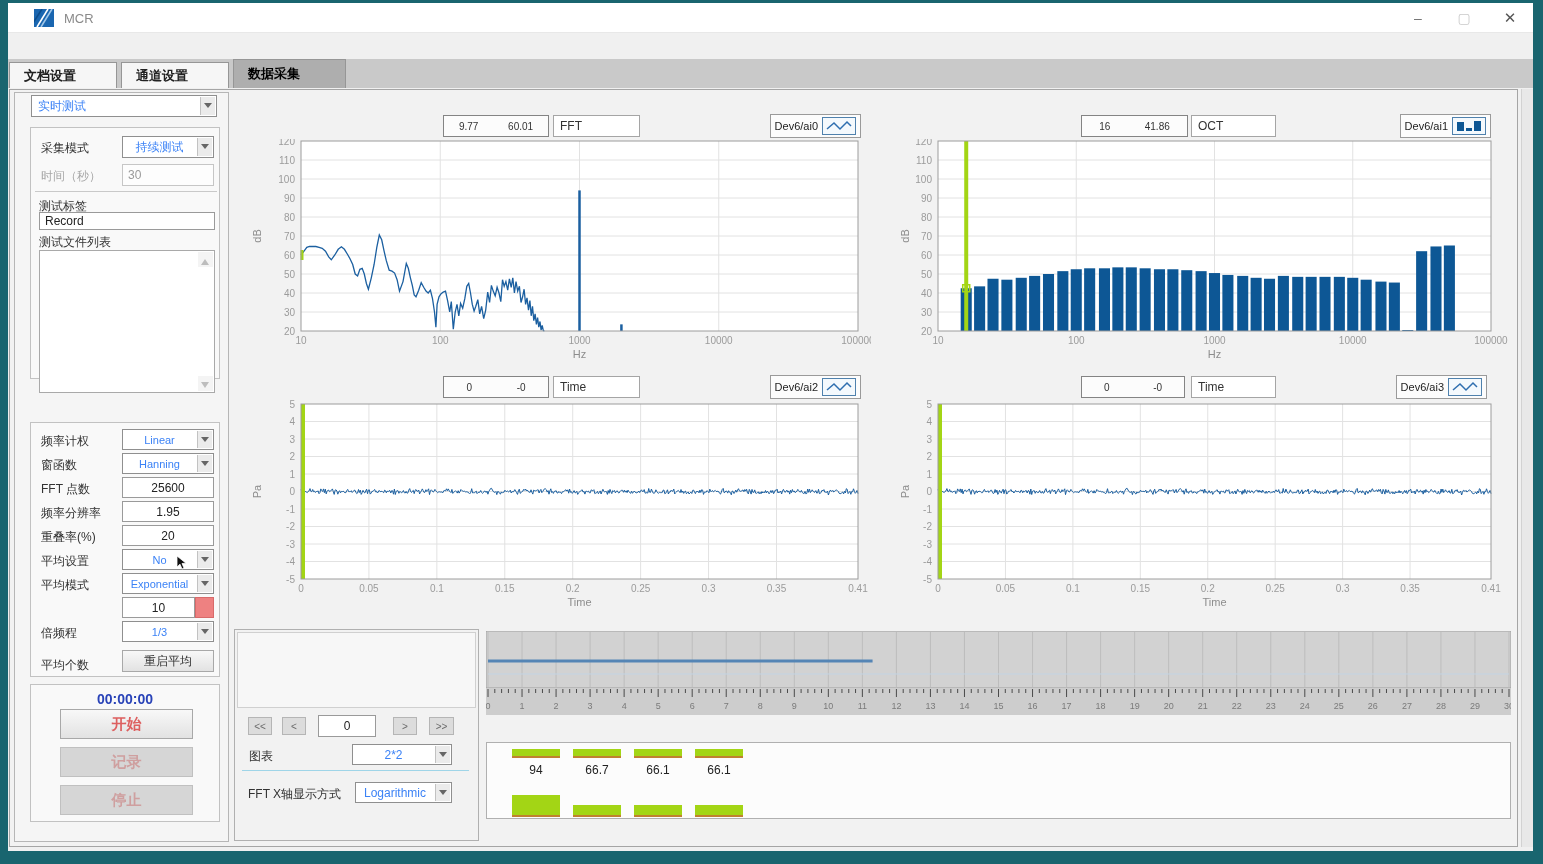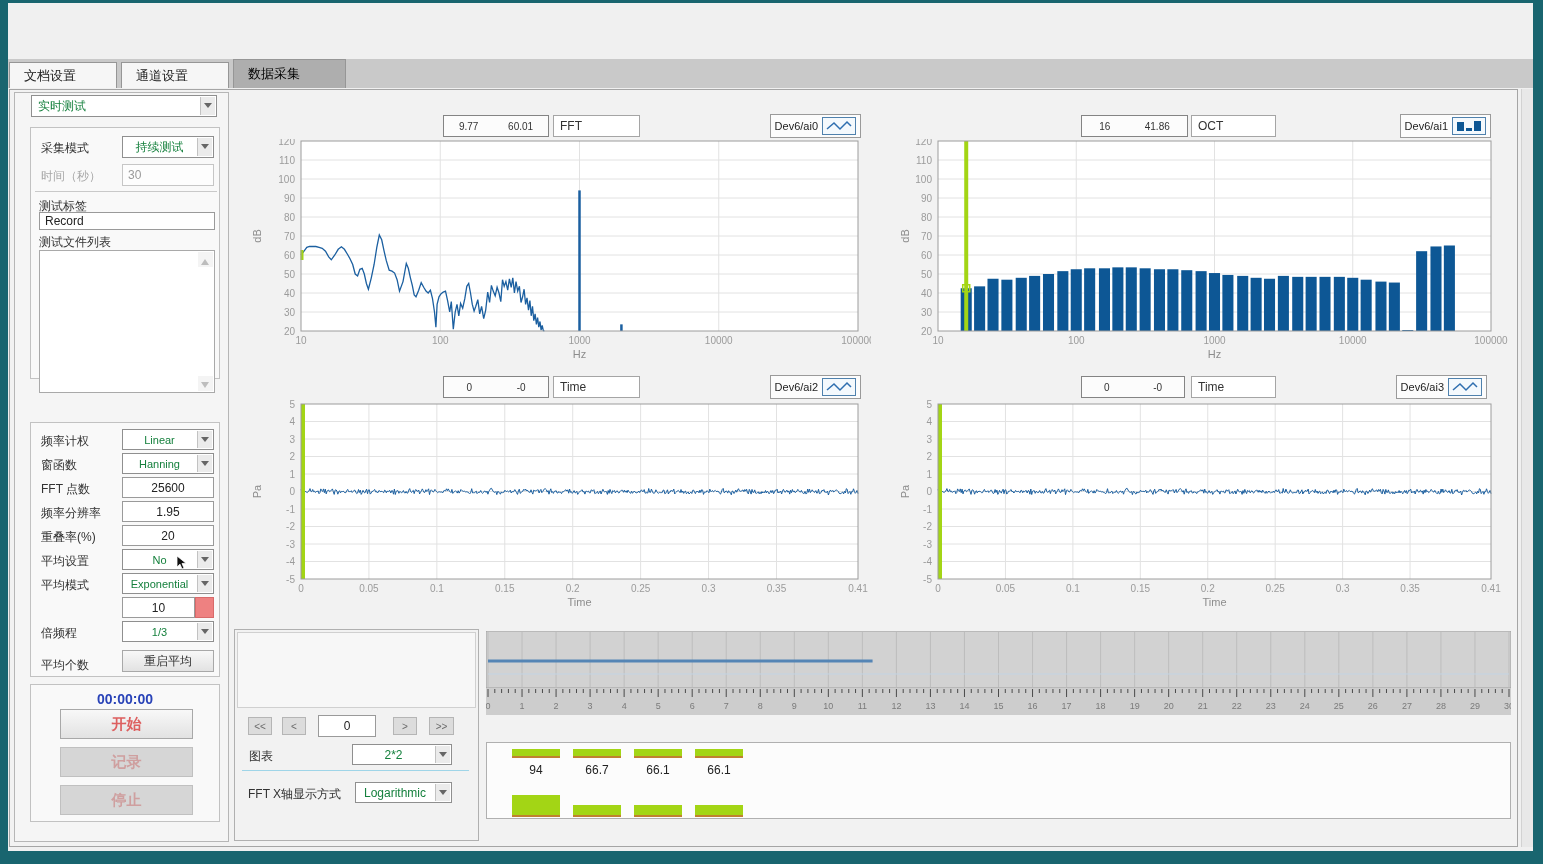--- a/index.html
+++ b/index.html
@@ -13,31 +13,31 @@
   .winbtn{position:absolute;top:0;width:46px;height:30px;text-align:center;line-height:30px;font-size:14px;}
   #btn-min{right:92px;color:#777;}
   #btn-max{right:46px;color:#c9c9c9;}
   #btn-close{right:0;color:#555;font-size:15px;}
   
   #menubar{position:absolute;left:0;top:30px;width:100%;height:26px;background:#ffffff;border-bottom:1px solid #cfcfcf;padding-left:6px;display:flex;align-items:center;}
   .menu-item{font-size:13px;color:#1a1a1a;padding:0 15px;line-height:25px;}
   .menu-item.disabled{color:#b3b3b3;}
   
   #tabbar{position:absolute;left:0;top:56px;width:100%;height:29px;background:#c9c9c9;display:flex;align-items:flex-end;padding-left:1px;}
-  .tab{height:26px;width:108px;background:#f6f6f6;border:1px solid #969696;border-bottom:none;margin-right:4px;font-size:13px;color:#222;display:flex;align-items:center;padding-left:14px;}
+  .tab{height:26px;width:108px;background:#f6f6f6;border:1px solid #969696;border-bottom:none;margin-right:4px;font-size:13px;color:#222;display:flex;align-items:center;padding-left:14px;font-weight:bold;}
   .tab.active{height:29px;width:113px;background:#aeaeae;color:#000;}
   
   #main-panel{position:absolute;left:1px;top:86px;width:1509px;height:758px;background:#f2f2f2;border:1px solid #a5a5a5;}
   #right-strip{position:absolute;left:1513px;top:86px;width:12px;height:758px;background:#e8e8e8;border-left:1px solid #d2d2d2;}
   
   #sidebar{position:absolute;left:4px;top:2px;width:215px;height:750px;background:#f5f5f5;border:1px solid #b6b6b6;}
   .groupbox{position:absolute;left:15px;width:190px;border:1px solid #c2c2c2;background:#f9f9f9;}
   .glabel{position:absolute;font-size:12px;color:#333;white-space:nowrap;}
   .glabel.dim{color:#a8a8a8;}
-  .select{position:absolute;background:#fff;border:1px solid #8f8f8f;font-size:12px;color:#15803d;}
+  .select{position:absolute;background:#fff;border:1px solid #8f8f8f;font-size:12px;color:#3b82f6;}
   .sel-val{position:absolute;left:0;right:17px;top:0;bottom:0;display:flex;align-items:center;justify-content:center;}
   .sel-val.left{justify-content:flex-start;padding-left:6px;}
   .arrow-btn{position:absolute;right:1px;top:1px;bottom:1px;width:15px;background:#ebebeb;border-left:1px solid #c2c2c2;}
   .arrow-btn::after{content:"";position:absolute;left:3px;top:6px;border:4px solid transparent;border-top:5px solid #666;}
   .tinput{position:absolute;background:#fff;border:1px solid #9a9a9a;font-size:12px;color:#222;display:flex;align-items:center;justify-content:center;}
   .tinput.left{justify-content:flex-start;padding-left:5px;}
   .tinput.disabled{color:#9a9a9a;border-color:#c6c6c6;background:#fdfdfd;}
   .divline{position:absolute;height:1px;background:#c9c9c9;}
   #file-list{position:absolute;left:8px;top:122px;width:176px;height:143px;background:#fff;border:1px solid #a9a9a9;}
   .scroll-arrow{position:absolute;right:1px;width:15px;height:15px;background:#f4f4f4;}
@@ -70,20 +70,32 @@
   .sig-bar{position:absolute;background:#a3d515;border-bottom:2px solid #c08030;}
   .sig-val{position:absolute;font-size:12px;color:#222;width:48px;text-align:center;}
   #mouse-cursor{position:absolute;left:176px;top:556px;z-index:50;}
 </style>
 </head>
 <body>
 
 <div id="window">
  <div id="frame">
 
+  <div id="titlebar">
+    <svg id="app-icon" viewBox="0 0 20 18">
+      <rect x="0" y="0" width="20" height="18" fill="#1a66b0"></rect>
+      <line x1="3" y1="18" x2="14" y2="0" stroke="#ffffff" stroke-width="1.6"></line>
+      <line x1="7" y1="18" x2="18" y2="0" stroke="#9fc6e8" stroke-width="1.6"></line>
+      <line x1="-1" y1="14" x2="8" y2="0" stroke="#0d4d8c" stroke-width="1.6"></line>
+    </svg>
+    <span id="app-title">MCR</span>
+    <span class="winbtn" id="btn-min">–</span>
+    <span class="winbtn" id="btn-max">▢</span>
+    <span class="winbtn" id="btn-close">✕</span>
+  </div>
 
   <div id="tabbar">
         <div class="tab">文档设置</div>
         <div class="tab">通道设置</div>
         <div class="tab active">数据采集</div>
       </div>
 
   <div id="main-panel">
 
     <div id="sidebar">

